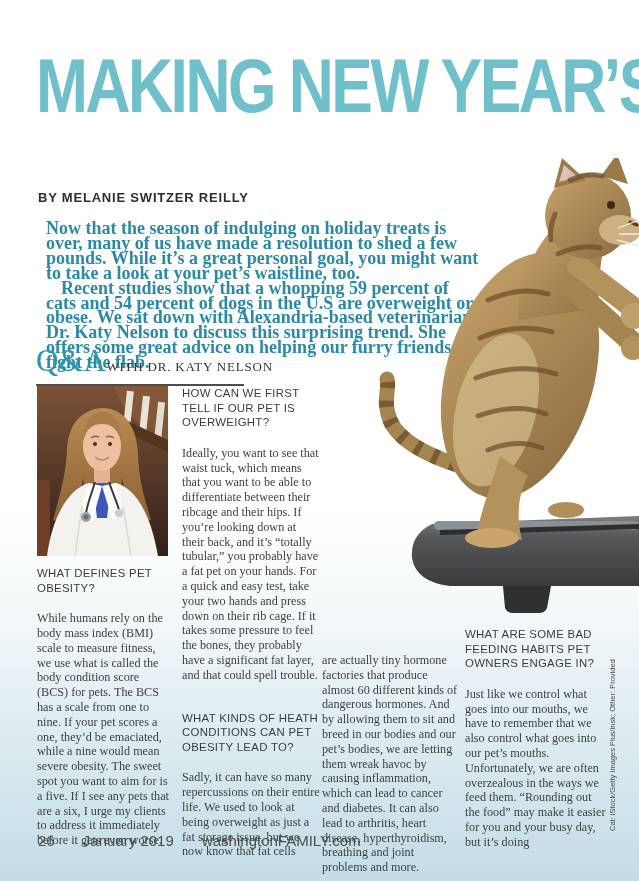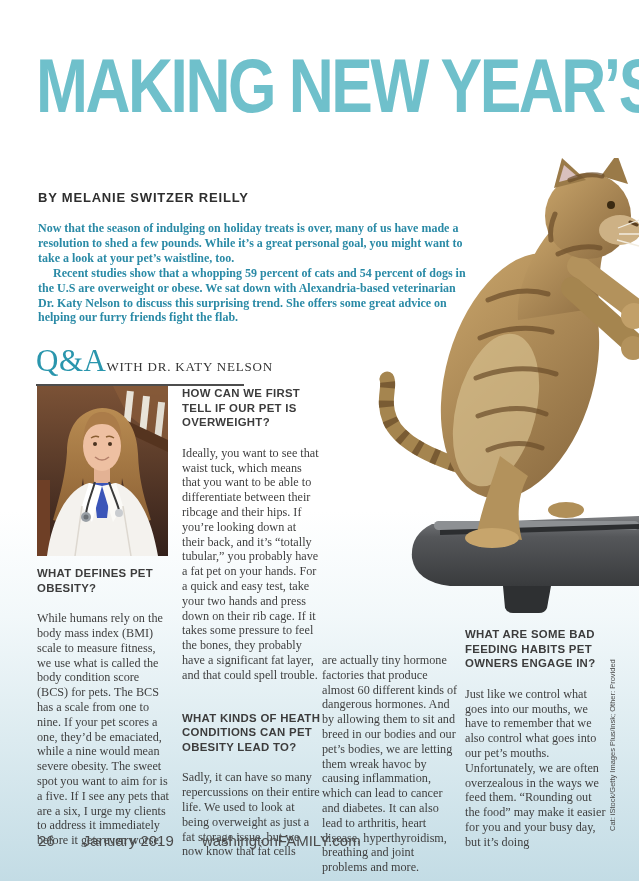--- a/index.html
+++ b/index.html
@@ -19,32 +19,32 @@
   .subtitle{
     left:38px; top:122px;
     font-family:"Liberation Sans",sans-serif; font-weight:400;
     font-size:40px; color:#404040; letter-spacing:0.5px;
   }
   .byline{
     left:38px; top:190px;
     font-family:"Liberation Sans",sans-serif; font-weight:700;
     font-size:13px; letter-spacing:0.8px; color:#2e2e2e;
   }
-  .intro{ left:38px; top:221px; width:436px;
-    font-size:12px; line-height:14.9px; font-weight:700; }
+  .intro{ left:46px; top:221px; width:436px;
+    font-size:18px; line-height:14.9px; font-weight:700; }
   .intro p{margin:0;}
   .intro p + p{text-indent:15px;}
   .qa-head{ left:36px; top:343px; width:208px;
     border-bottom:2px solid #4d4d4d; padding-bottom:5px; white-space:nowrap;}
   .qa-title{ font-size:31px; font-weight:400; letter-spacing:0.5px; }
   .qa-sub{ font-size:13px; color:#353535; letter-spacing:0.8px; }
   .photo{ left:37px; top:386px; width:131px; height:170px; }
   .col{ font-size:12.2px; line-height:14.8px; color:#3f3f3f; }
   .col h3{
-    font-family:"Liberation Sans",sans-serif; font-weight:700;
+    font-family:"Liberation Sans",sans-serif; font-weight:400;
     font-size:11.4px; line-height:14.6px; letter-spacing:0.3px; color:#3c3c3c;
     margin:0 0 9px 0;
   }
   .col p{margin:0;}
   .col h3 + p{margin-top:16px;}
   .col .q2{margin-top:28px;}
   .col1{ left:37px;  top:566px; width:133px; }
   .col2{ left:182px; top:386px; width:139px; }
   .col3{ left:322px; top:653px; width:139px; }
   .col4{ left:465px; top:627px; width:143px; }

